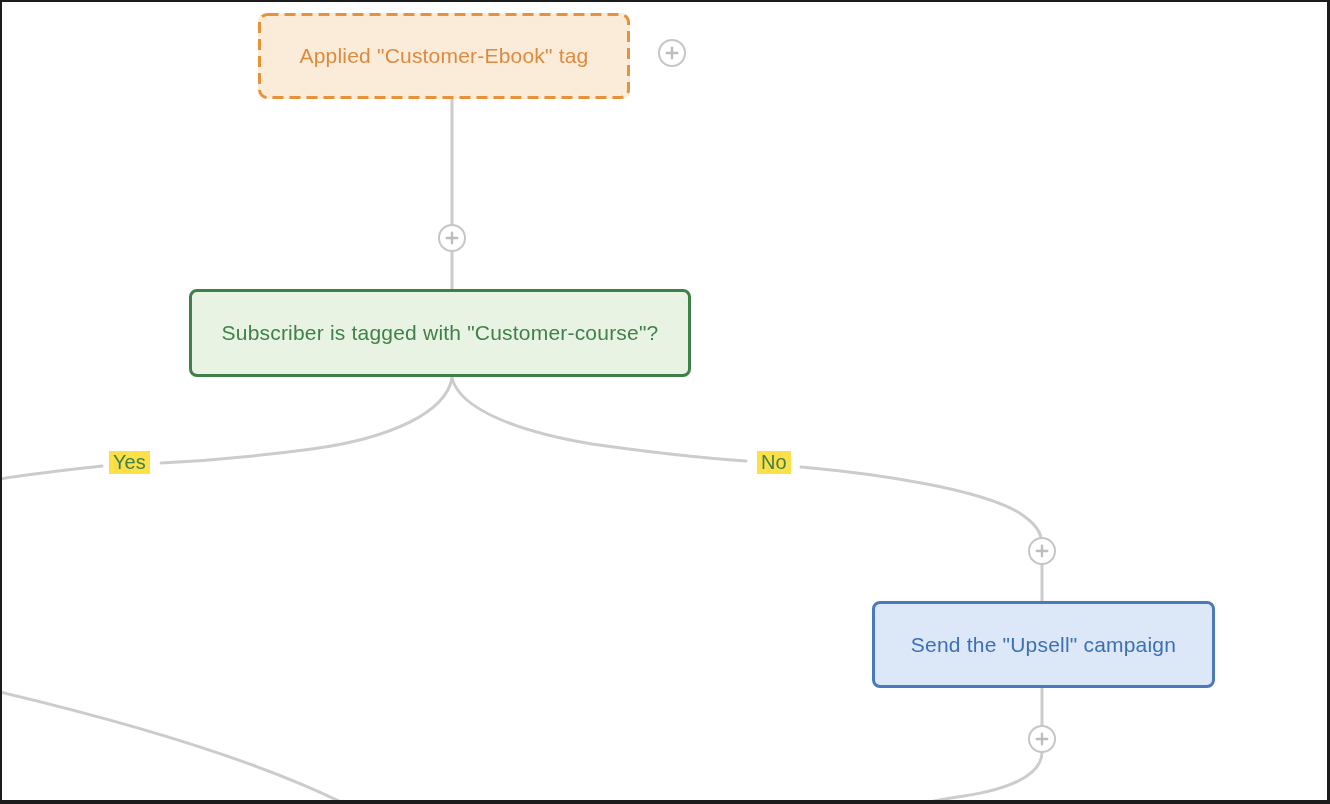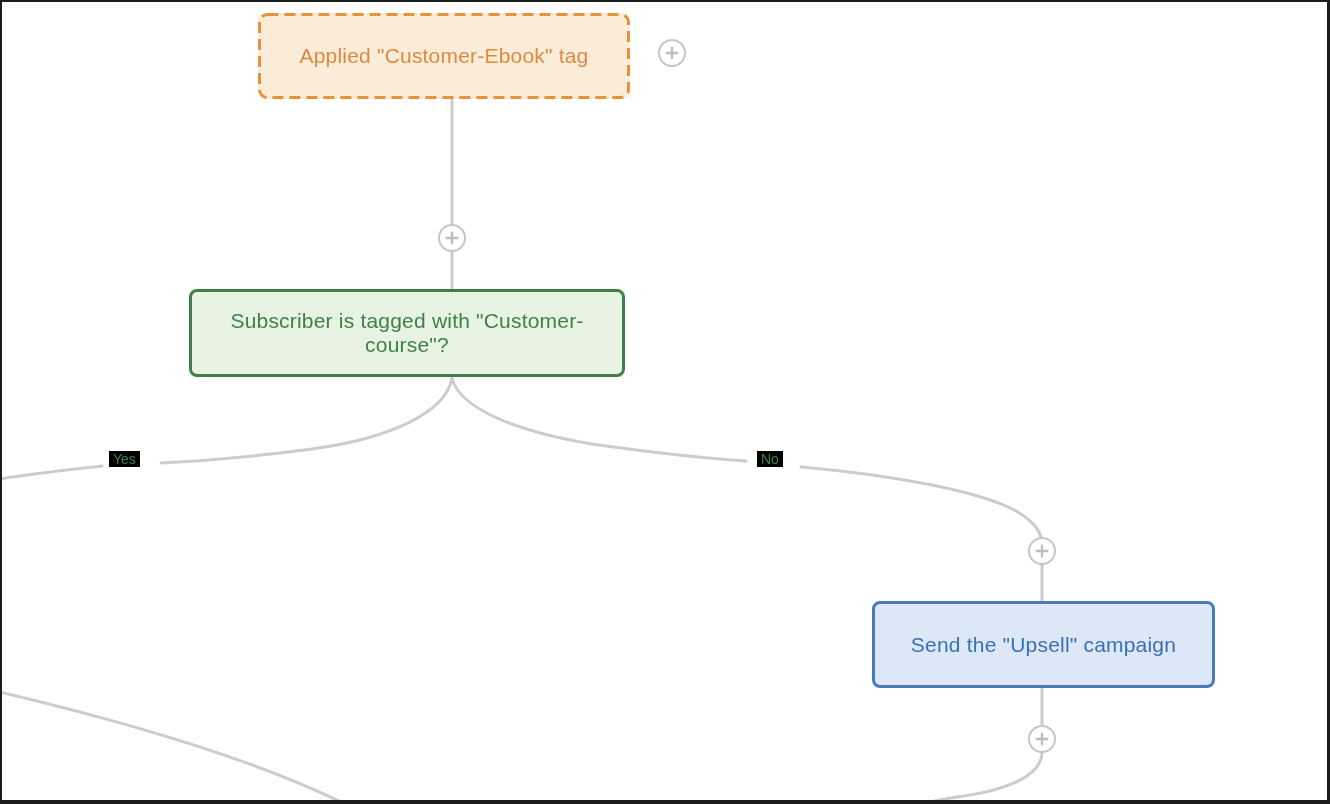--- a/index.html
+++ b/index.html
@@ -69,40 +69,40 @@
   }
   .node-trigger .dashed-border rect {
     fill: none;
     stroke: var(--trigger-border, #e7913b);
     stroke-width: 3;
     stroke-dasharray: 11 6;
   }
   .node-condition {
     left: 189px;
     top: 289px;
-    width: 436px;
+    width: 502px;
     height: 88px;
     background: var(--condition-fill, #e8f3e4);
     border: 3px solid var(--condition-border, #3e8048);
     color: var(--condition-text, #3f8149);
   }
   .node-action {
     left: 872px;
     top: 601px;
     width: 343px;
     height: 87px;
     background: var(--action-fill, #dce8f7);
     border: 3px solid var(--action-border, #4b7abb);
     color: var(--action-text, #3b70b4);
   }
   .branch-label {
     position: absolute;
-    font-size: 14px;
+    font-size: 20px;
     color: var(--branch-label, #3f8149);
-    background: #000000;
+    background: #fde047;
     padding: 0 4px;
     user-select: none;
   }
   .branch-label-yes { left: 109px; top: 451px; }
   .branch-label-no  { left: 757px; top: 451px; text-align: right; }
   .add-btn {
     position: absolute;
     width: 28px;
     height: 28px;
     box-sizing: border-box;

